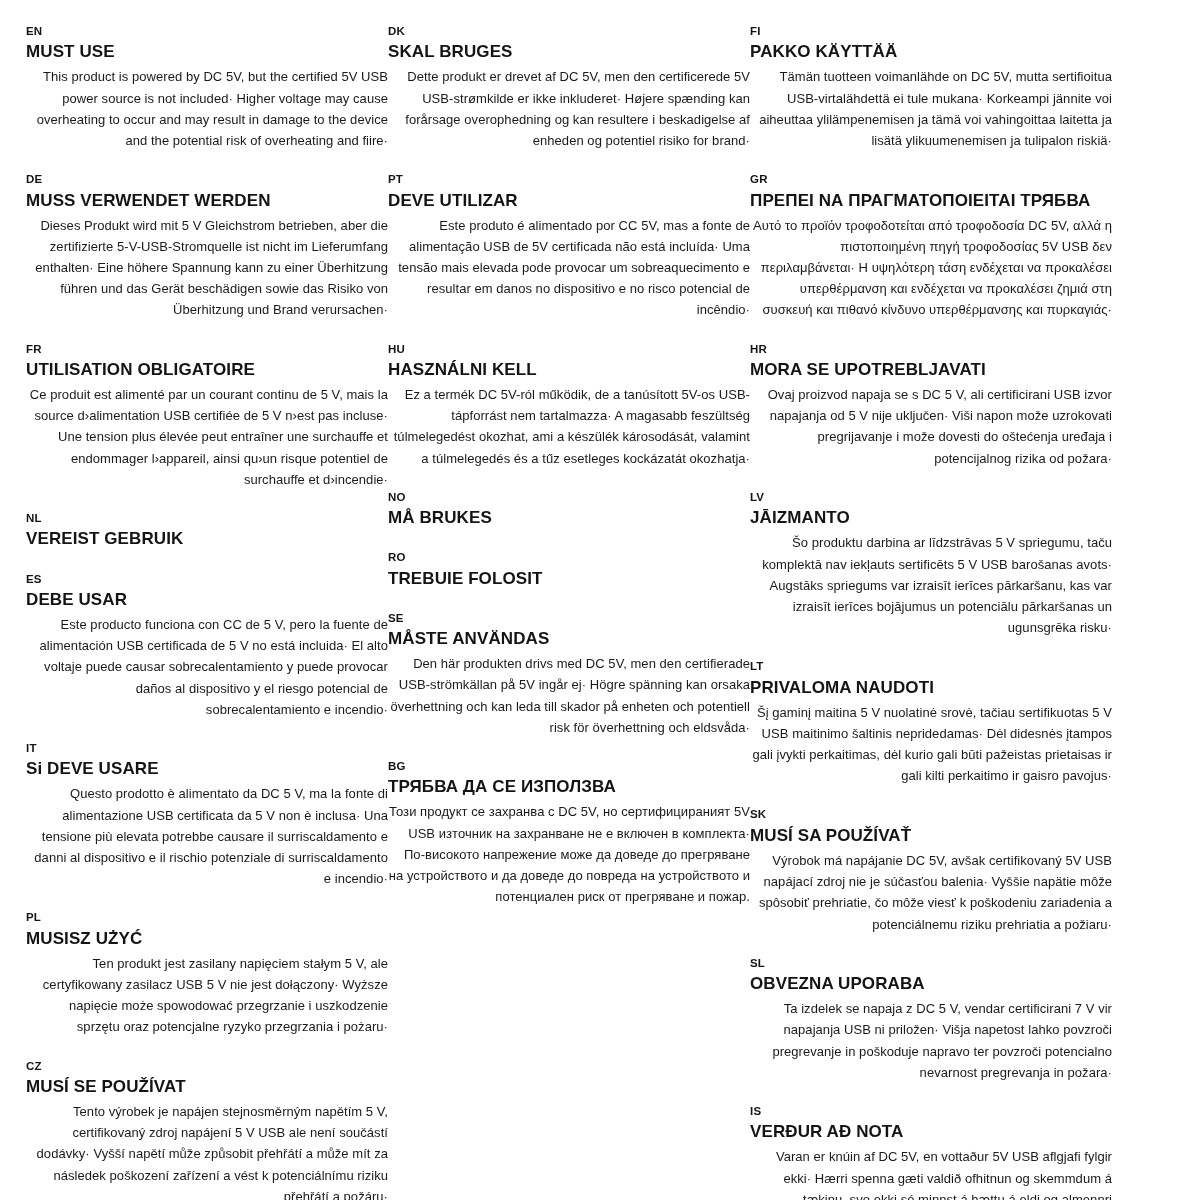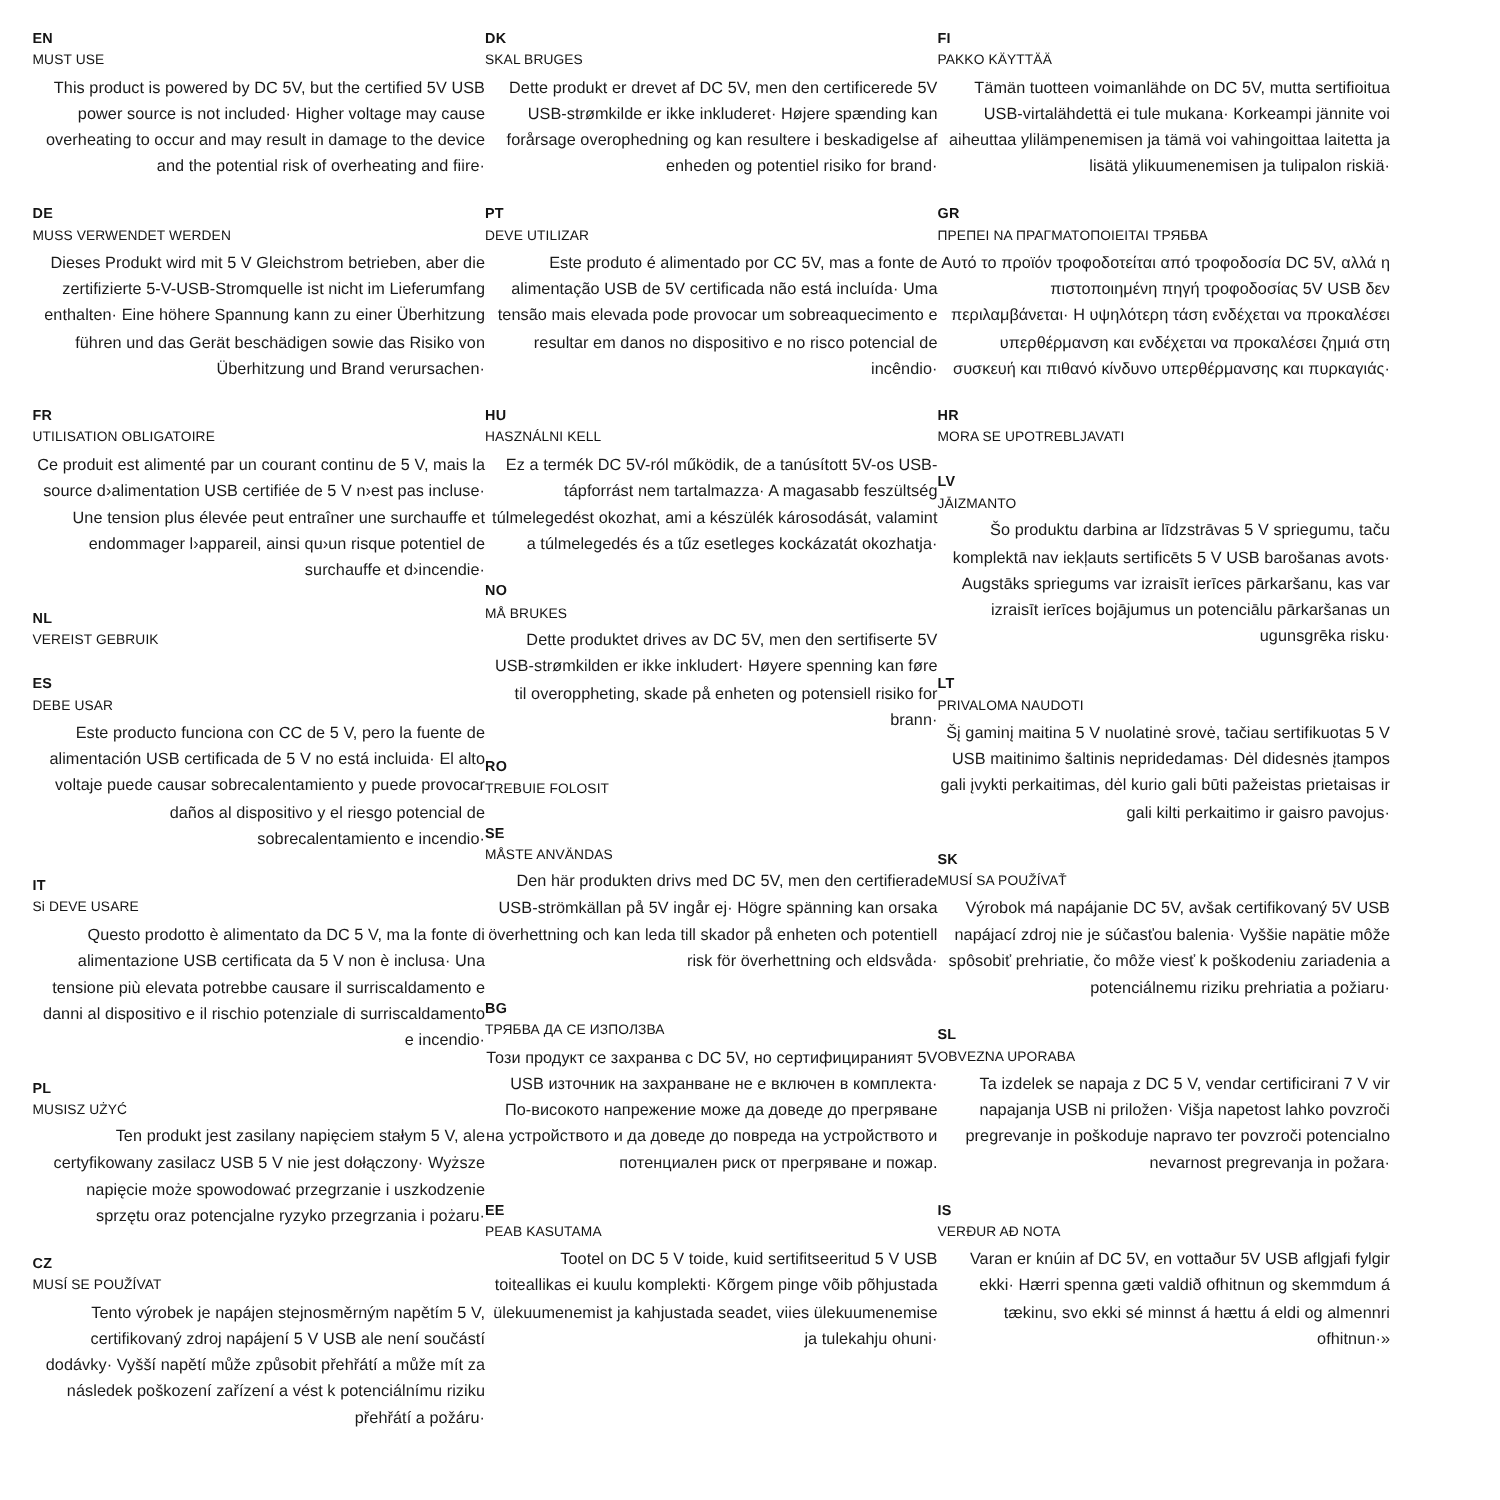--- a/index.html
+++ b/index.html
@@ -34,22 +34,22 @@
   }
   .entry .code {
     font-size: 11.5px;
     font-weight: bold;
     letter-spacing: 0.2px;
     color: #141414;
     margin-bottom: 3px;
     line-height: 1.25;
   }
   .entry .heading {
-    font-size: 11px;
-    font-weight: normal;
+    font-size: 17px;
+    font-weight: bold;
     color: #141414;
     margin-bottom: 3px;
     line-height: 1.3;
     letter-spacing: 0.1px;
   }
   .entry .body {
     font-size: 13px;
     line-height: 1.63;
     color: #1a1a1a;
     letter-spacing: 0.05px;
@@ -116,57 +116,52 @@
         <div class="body">Este produto é alimentado por CC 5V, mas a fonte de alimentação USB de 5V certificada não está incluída· Uma tensão mais elevada pode provocar um sobreaquecimento e resultar em danos no dispositivo e no risco potencial de incêndio·</div>
       </div>
       <div class="entry">
         <div class="code">HU</div>
         <div class="heading">HASZNÁLNI KELL</div>
         <div class="body">Ez a termék DC 5V-ról működik, de a tanúsított 5V-os USB-tápforrást nem tartalmazza· A magasabb feszültség túlmelegedést okozhat, ami a készülék károsodását, valamint a túlmelegedés és a tűz esetleges kockázatát okozhatja·</div>
       </div>
       <div class="entry">
         <div class="code">NO</div>
         <div class="heading">MÅ BRUKES</div>
-        <div class="body">Dette produktet drives av DC 5V, men den sertifiserte 5V USB-strømkilden er ikke inkludert· Høyere spenning kan føre til overoppheting, skade på enheten og potensiell risiko for brann·</div>
       </div>
       <div class="entry">
         <div class="code">RO</div>
         <div class="heading">TREBUIE FOLOSIT</div>
       </div>
       <div class="entry">
         <div class="code">SE</div>
         <div class="heading">MÅSTE ANVÄNDAS</div>
         <div class="body">Den här produkten drivs med DC 5V, men den certifierade USB-strömkällan på 5V ingår ej· Högre spänning kan orsaka överhettning och kan leda till skador på enheten och potentiell risk för överhettning och eldsvåda·</div>
       </div>
       <div class="entry">
         <div class="code">BG</div>
         <div class="heading">ТРЯБВА ДА СЕ ИЗПОЛЗВА</div>
         <div class="body">Този продукт се захранва с DC 5V, но сертифицираният 5V USB източник на захранване не е включен в комплекта· По-високото напрежение може да доведе до прегряване на устройството и да доведе до повреда на устройството и потенциален риск от прегряване и пожар.</div>
-      </div>
-      <div class="entry">
-        <div class="code">EE</div>
-        <div class="heading">PEAB KASUTAMA</div>
-        <div class="body">Tootel on DC 5 V toide, kuid sertifitseeritud 5 V USB toiteallikas ei kuulu komplekti· Kõrgem pinge võib põhjustada ülekuumenemist ja kahjustada seadet, viies ülekuumenemise ja tulekahju ohuni·</div>
       </div>
     </div>
 
     <div class="column">
       <div class="entry">
         <div class="code">FI</div>
         <div class="heading">PAKKO KÄYTTÄÄ</div>
         <div class="body">Tämän tuotteen voimanlähde on DC 5V, mutta sertifioitua USB-virtalähdettä ei tule mukana· Korkeampi jännite voi aiheuttaa ylilämpenemisen ja tämä voi vahingoittaa laitetta ja lisätä ylikuumenemisen ja tulipalon riskiä·</div>
       </div>
       <div class="entry">
         <div class="code">GR</div>
         <div class="heading">ΠΡΕΠΕΙ ΝΑ ΠΡΑΓΜΑΤΟΠΟΙΕΙΤΑΙ ТРЯБВА</div>
         <div class="body">Αυτό το προϊόν τροφοδοτείται από τροφοδοσία DC 5V, αλλά η πιστοποιημένη πηγή τροφοδοσίας 5V USB δεν περιλαμβάνεται· Η υψηλότερη τάση ενδέχεται να προκαλέσει υπερθέρμανση και ενδέχεται να προκαλέσει ζημιά στη συσκευή και πιθανό κίνδυνο υπερθέρμανσης και πυρκαγιάς·</div>
       </div>
       <div class="entry">
         <div class="code">HR</div>
         <div class="heading">MORA SE UPOTREBLJAVATI</div>
+        <div class="body">Ovaj proizvod napaja se s DC 5 V, ali certificirani USB izvor napajanja od 5 V nije uključen· Viši napon može uzrokovati pregrijavanje i može dovesti do oštećenja uređaja i potencijalnog rizika od požara·</div>
       </div>
       <div class="entry">
         <div class="code">LV</div>
         <div class="heading">JĀIZMANTO</div>
         <div class="body">Šo produktu darbina ar līdzstrāvas 5 V spriegumu, taču komplektā nav iekļauts sertificēts 5 V USB barošanas avots· Augstāks spriegums var izraisīt ierīces pārkaršanu, kas var izraisīt ierīces bojājumus un potenciālu pārkaršanas un ugunsgrēka risku·</div>
       </div>
       <div class="entry">
         <div class="code">LT</div>
         <div class="heading">PRIVALOMA NAUDOTI</div>
         <div class="body">Šį gaminį maitina 5 V nuolatinė srovė, tačiau sertifikuotas 5 V USB maitinimo šaltinis nepridedamas· Dėl didesnės įtampos gali įvykti perkaitimas, dėl kurio gali būti pažeistas prietaisas ir gali kilti perkaitimo ir gaisro pavojus·</div>

